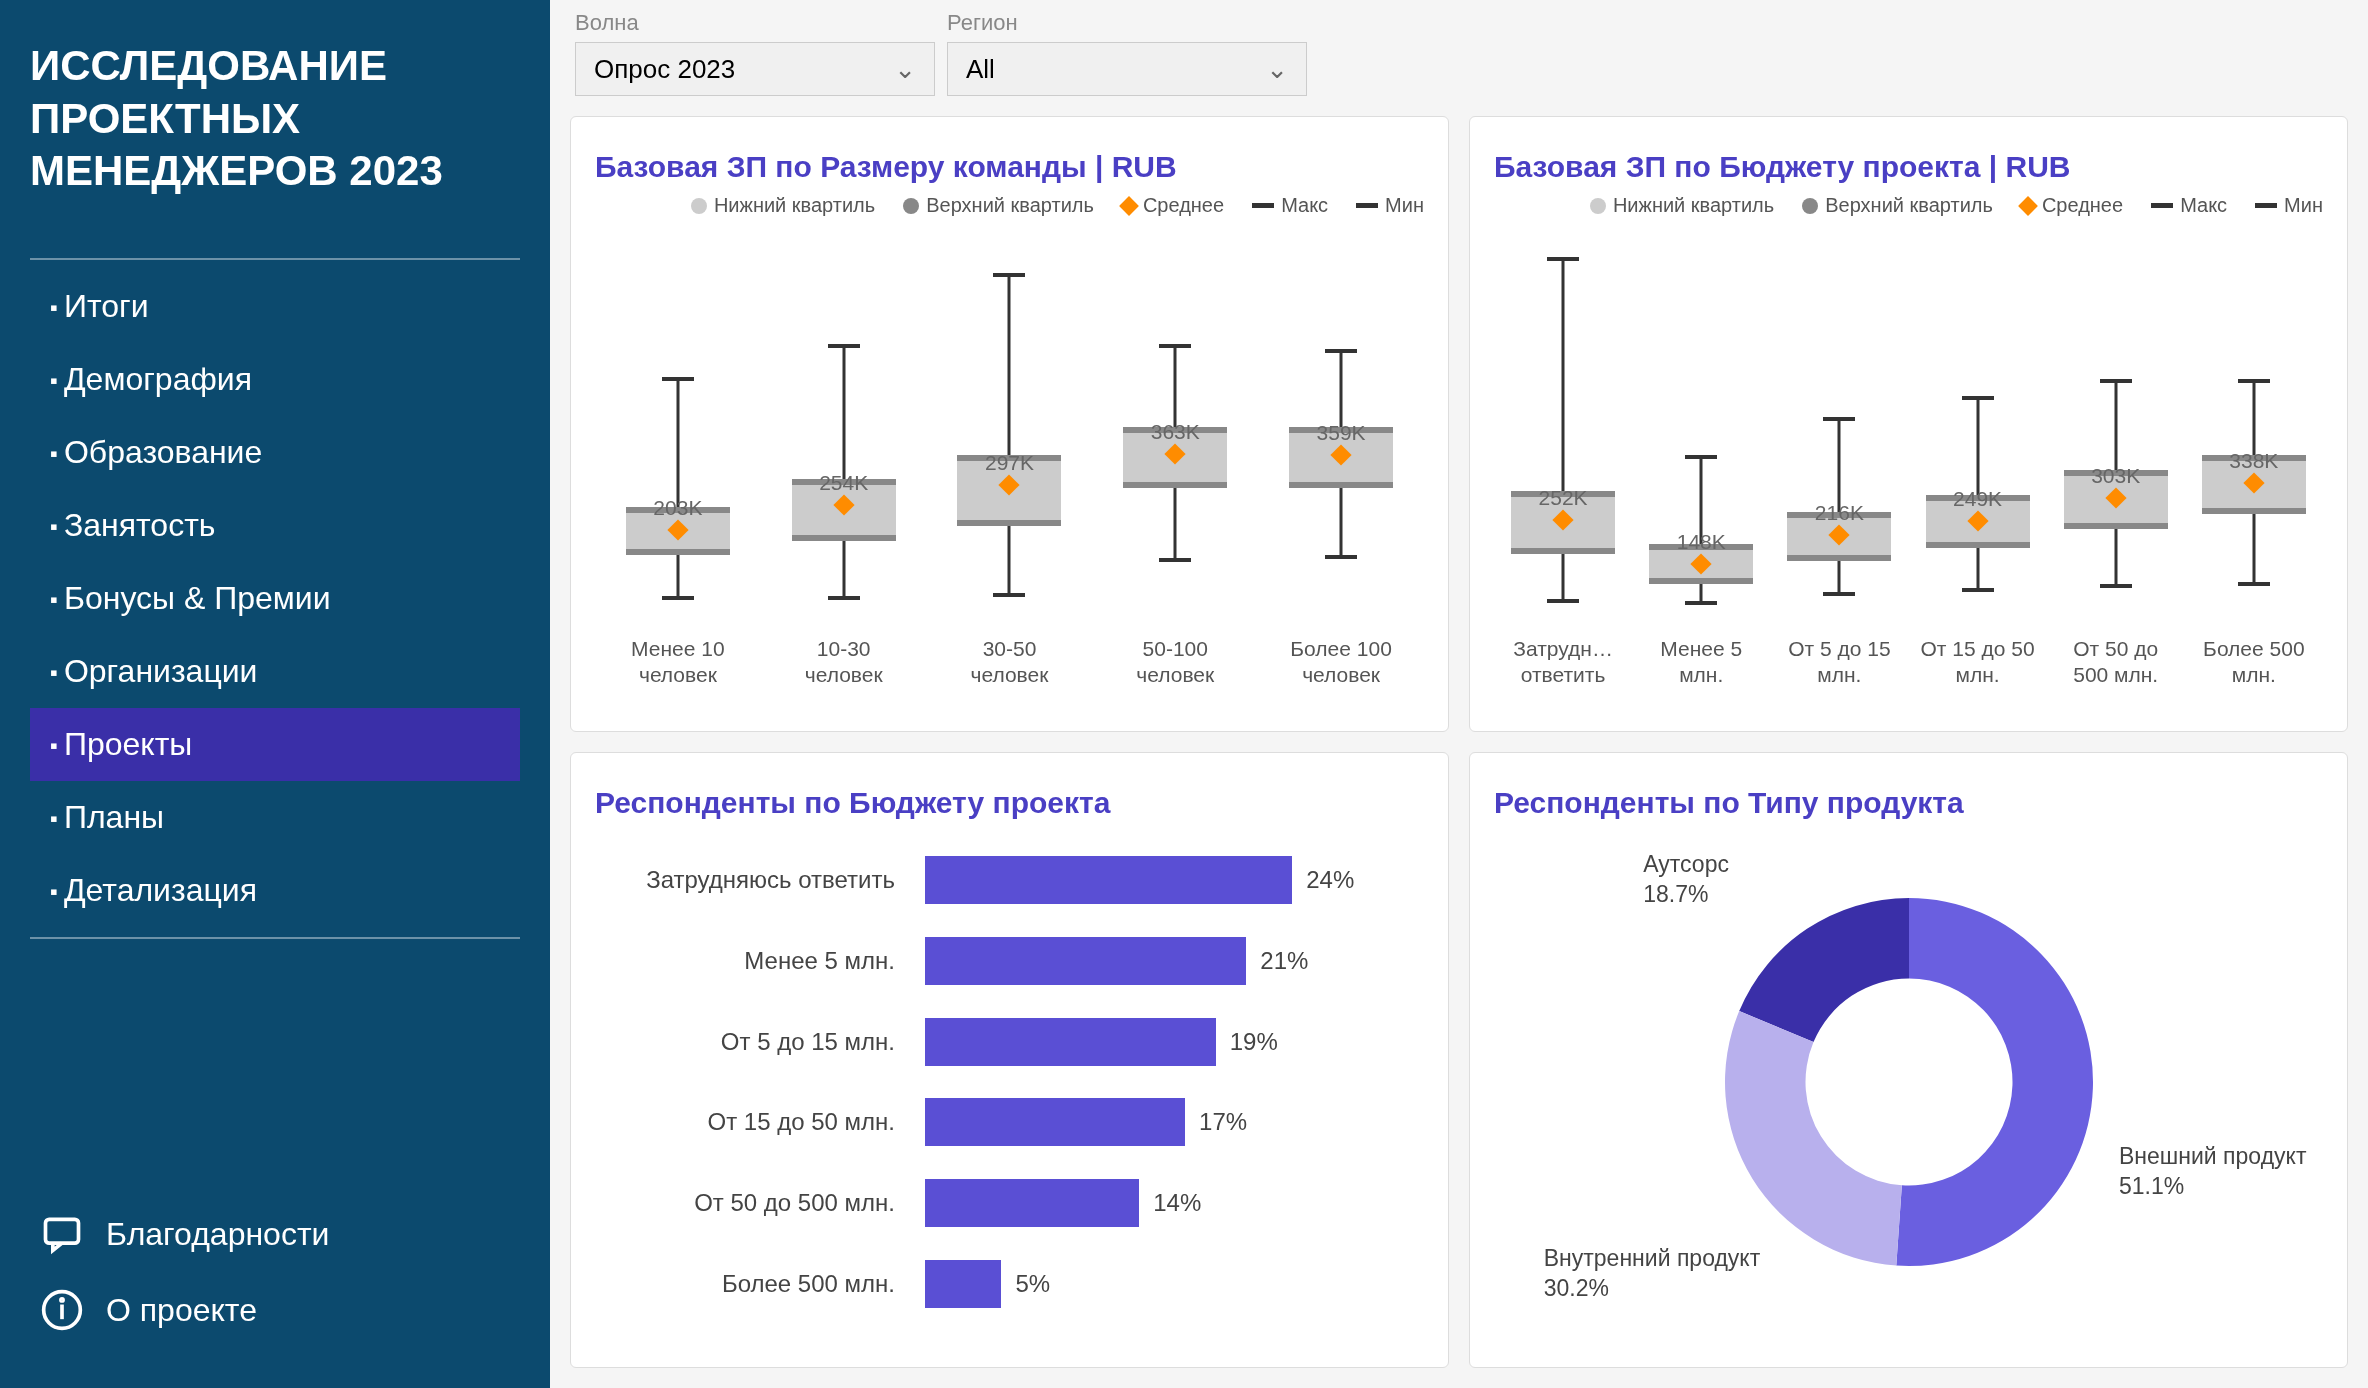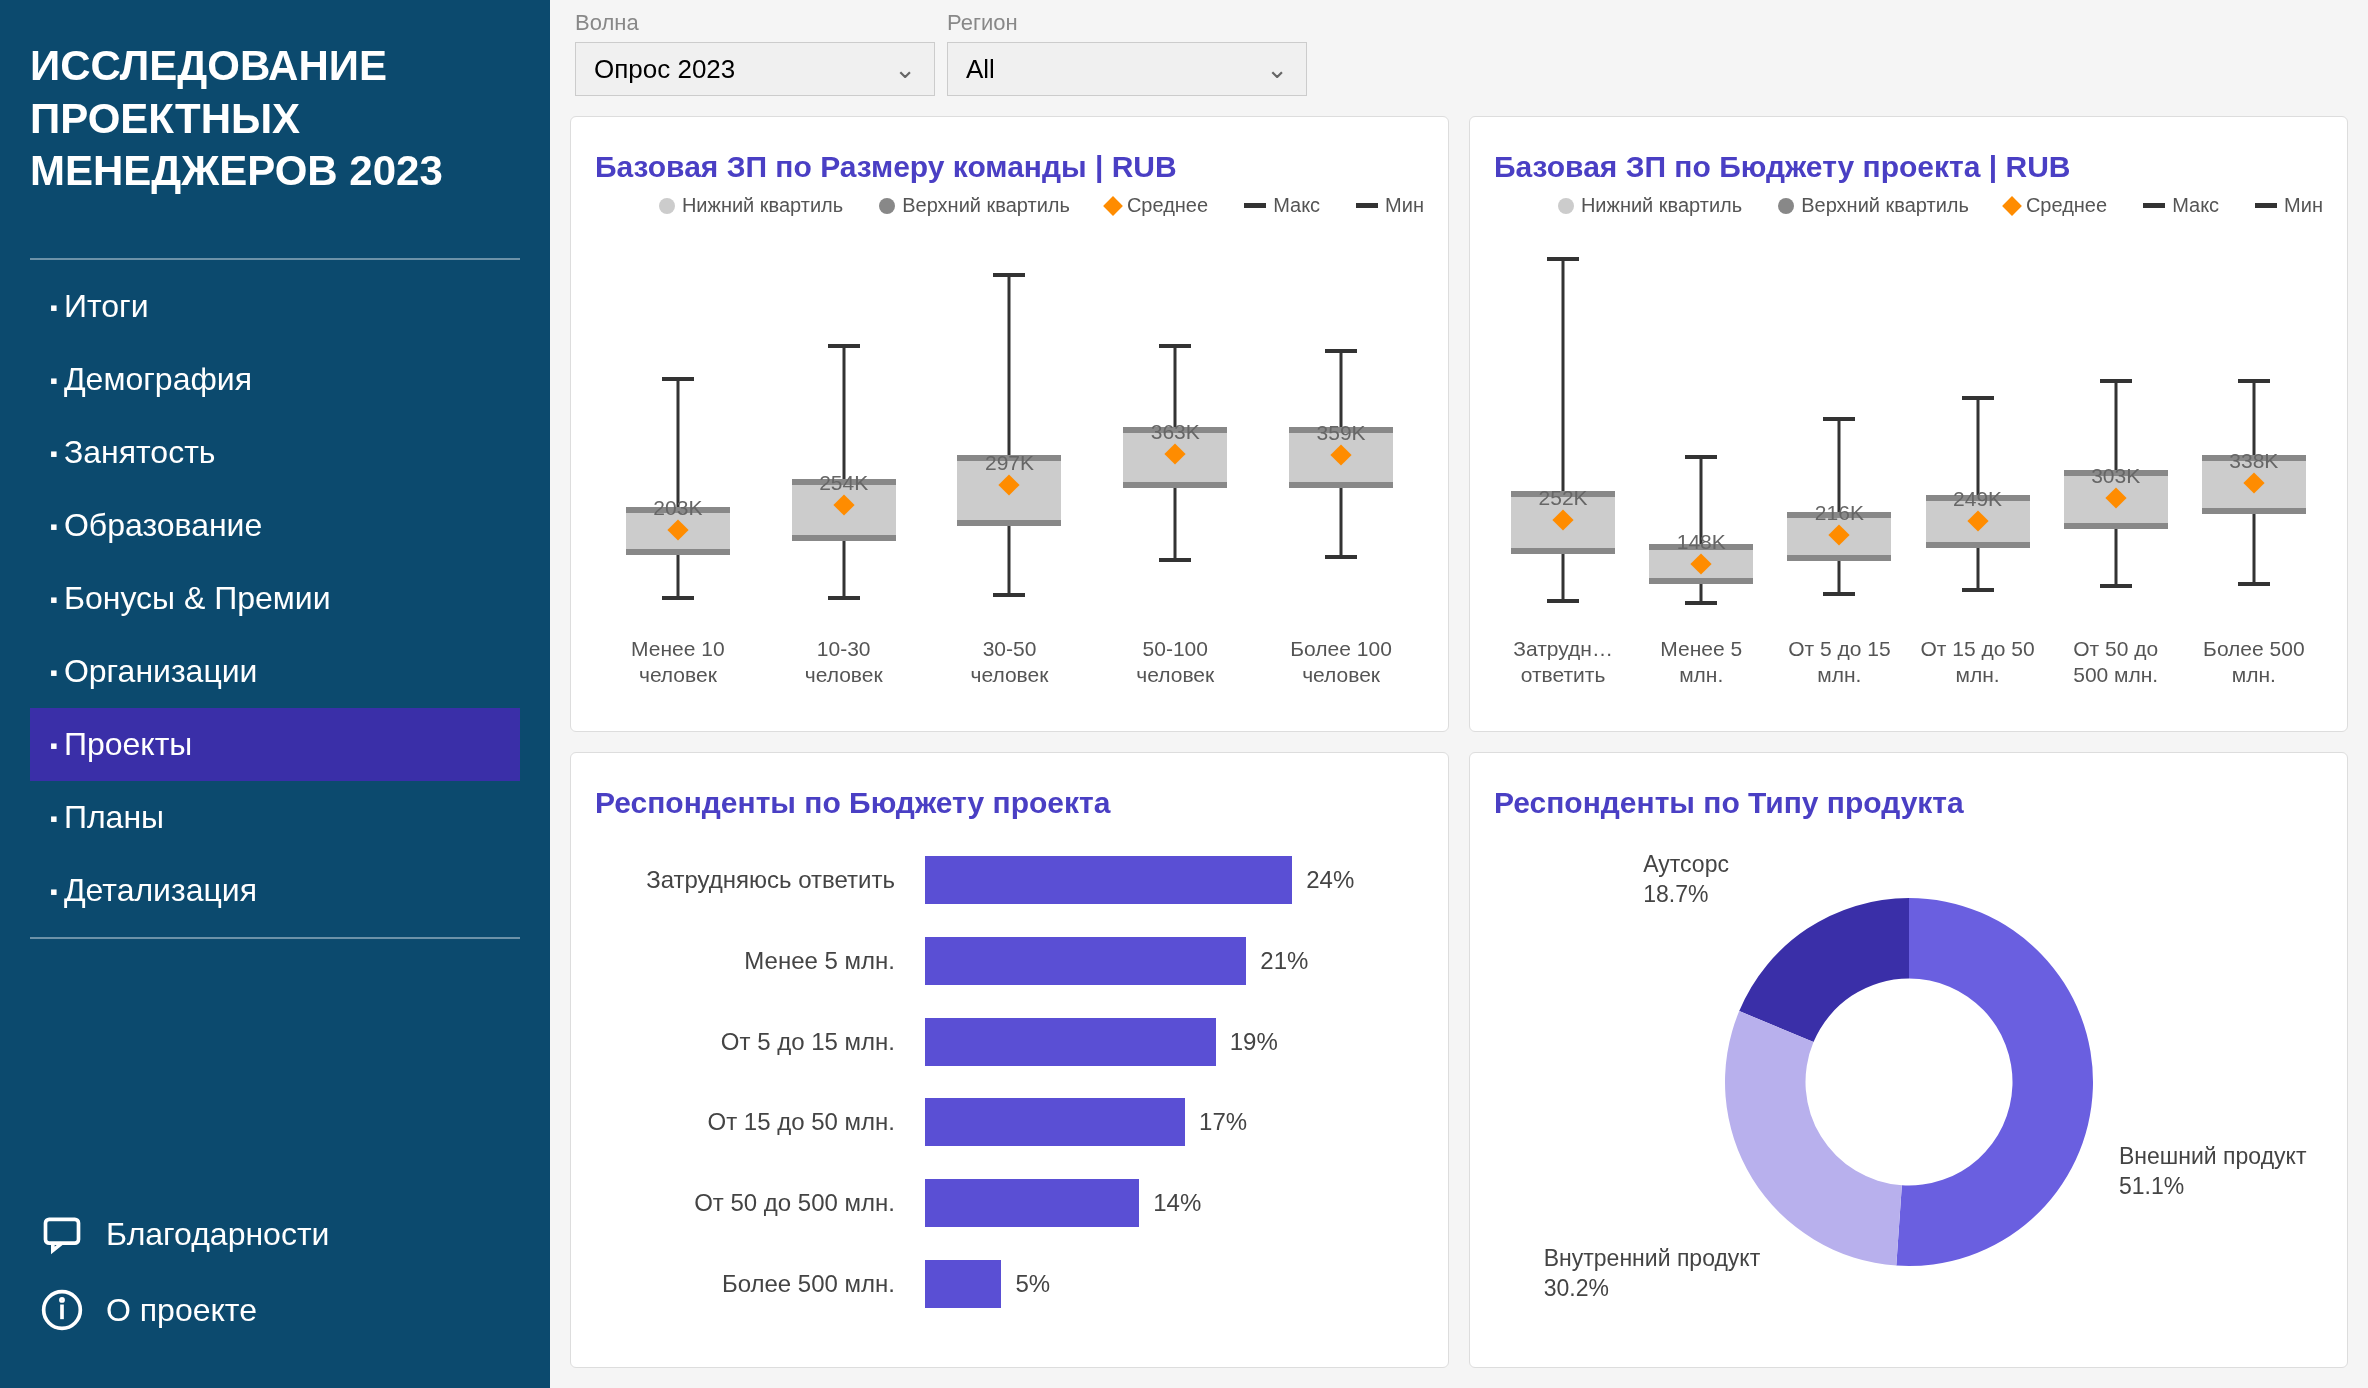--- a/index.html
+++ b/index.html
@@ -16,21 +16,21 @@
 .footer-link svg{width:44px;height:44px;stroke:#fff;fill:none;stroke-width:2}
 .main{flex:1;display:flex;flex-direction:column;padding:0 20px 20px 20px}
 .filters{display:flex;gap:12px;padding:10px 5px 20px 5px}
 .filter{display:flex;flex-direction:column;gap:6px}
 .filter-label{font-size:22px;color:#888}
 .filter-select{width:360px;height:54px;border:1px solid #ccc;background:#f0f0f0;display:flex;align-items:center;justify-content:space-between;padding:0 18px;font-size:26px;cursor:pointer}
 .filter-select .chev{color:#666}
 .grid{flex:1;display:grid;grid-template-columns:1fr 1fr;grid-template-rows:1fr 1fr;gap:20px}
 .card{background:#fff;border:1px solid #ddd;border-radius:6px;padding:33px 24px;display:flex;flex-direction:column;overflow:hidden}
 .card-title{font-size:30px;color:#4a3fc4;font-weight:600;margin-bottom:10px}
-.legend{display:flex;gap:36px;justify-content:flex-end;font-size:20px;color:#555;margin-bottom:8px}
+.legend{display:flex;gap:28px;justify-content:flex-end;font-size:20px;color:#555;margin-bottom:8px}
 .legend span{display:flex;align-items:center;gap:7px}
 .lg-dot{width:16px;height:16px;border-radius:50%;display:inline-block}
 .lg-diamond{width:14px;height:14px;display:inline-block;background:#ff8c00;transform:rotate(45deg)}
 .lg-line{width:22px;height:5px;display:inline-block;background:#333}
 .box-row{flex:1;display:flex;align-items:flex-end;justify-content:space-around;padding-bottom:8px}
 .box-col{display:flex;flex-direction:column;align-items:center;width:120px}
 .box-plot{position:relative;width:110px;height:380px}
 .whisker{position:absolute;left:50%;width:3px;background:#333;transform:translateX(-50%)}
 .cap{position:absolute;left:50%;width:32px;height:4px;background:#333;transform:translateX(-50%)}
 .box-body{position:absolute;left:3px;right:3px;background:#ccc;border-top:6px solid #888;border-bottom:6px solid #888}
@@ -48,22 +48,22 @@
 </style>
 </head>
 <body>
 
 <div class="app">
   <aside class="sidebar">
     <div class="sidebar-title">ИССЛЕДОВАНИЕ ПРОЕКТНЫХ МЕНЕДЖЕРОВ 2023</div>
     <nav class="nav" id="nav">
         <div class="nav-item">Итоги</div>
         <div class="nav-item">Демография</div>
+        <div class="nav-item">Образование</div>
         <div class="nav-item">Занятость</div>
-        <div class="nav-item">Образование</div>
         <div class="nav-item">Бонусы &amp; Премии</div>
         <div class="nav-item">Организации</div>
         <div class="nav-item active">Проекты</div>
         <div class="nav-item">Планы</div>
         <div class="nav-item">Детализация</div>
       </nav>
     <div class="footer-links">
       <div class="footer-link">
         <svg viewBox="0 0 24 24">
             <rect x="3" y="4" width="18" height="13" rx="2"></rect>

